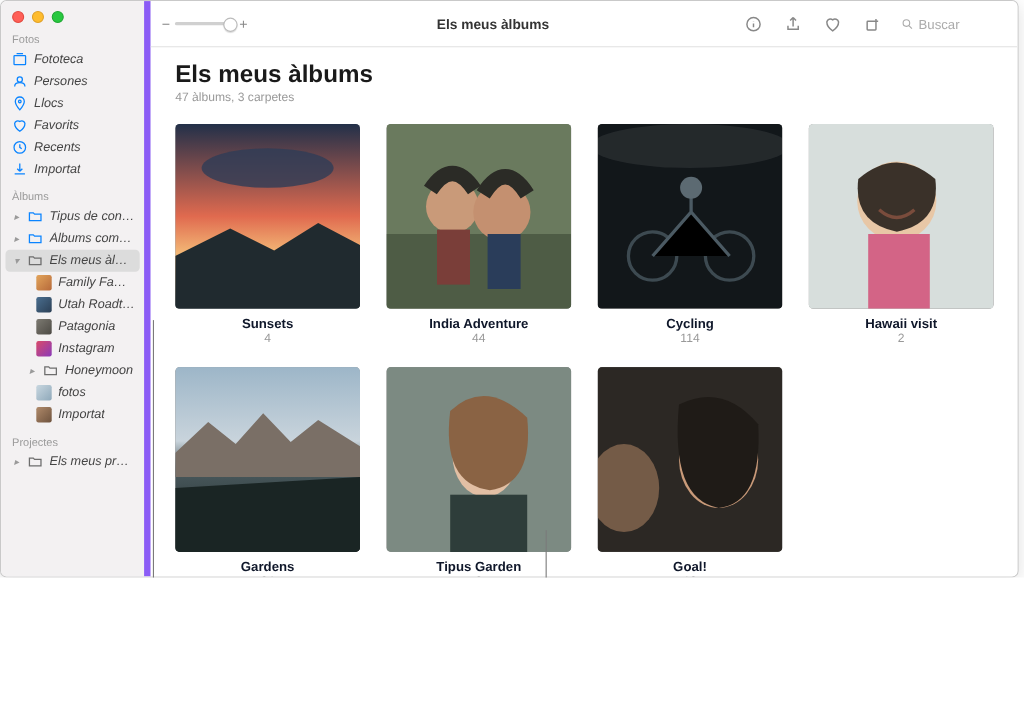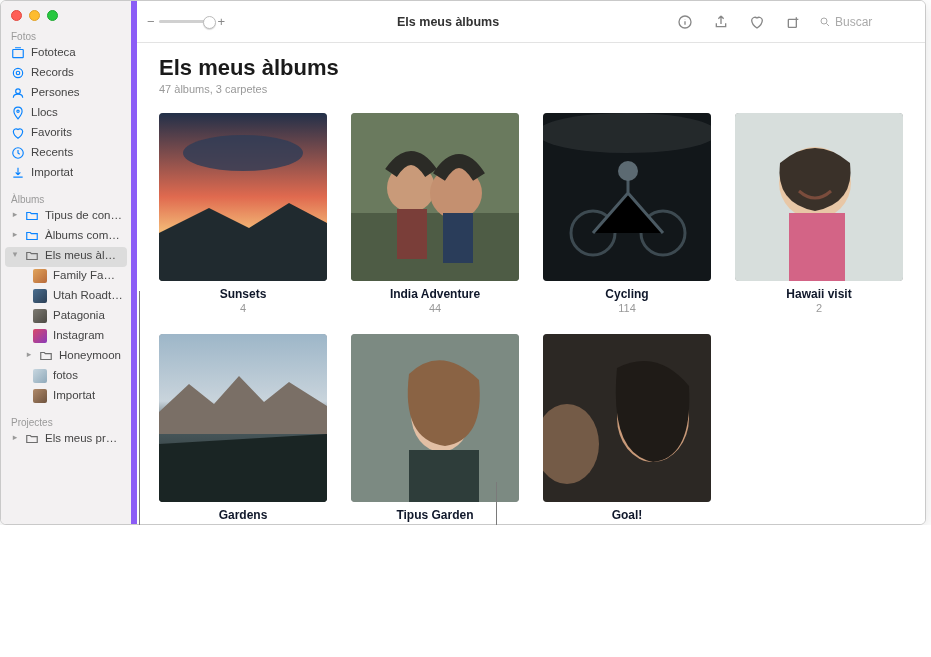--- a/index.html
+++ b/index.html
@@ -43,27 +43,29 @@
   .tl-yellow { background:#febc2e; border:0.5px solid #e0a127; }
   .tl-green { background:#28c840; border:0.5px solid #1fa833; }
   .section-header {
     font-size: 10px;
     color: #9a9a9a;
     padding: 4px 10px 2px 10px;
     font-weight: 500;
   }
   .side-item {
     display: flex;
+    align-items: center;
     gap: 6px;
     padding: 2px 8px 2px 10px;
     height: 20px;
     cursor: default;
     white-space: nowrap;
     overflow: hidden;
     text-overflow: ellipsis;
+    font-style: italic;
   }
   .side-item .disclosure {
     width: 8px;
     color: #9a9a9a;
     font-size: 9px;
     text-align: center;
     flex-shrink: 0;
   }
   .side-item.indent1 { padding-left: 24px; }
   .side-item.indent2 { padding-left: 32px; }
@@ -187,29 +189,20 @@
     <div class="section-header">Fotos</div>
 
     <div class="side-item">
       <span class="side-icon">
         <svg viewBox="0 0 24 24" fill="none" stroke="currentColor" stroke-width="2">
             <rect x="3" y="6" width="18" height="14" rx="1"></rect>
             <path d="M7 3h10"></path>
           </svg>
       </span>
       <span class="side-label">Fototeca</span>
-    </div>
-    <div class="side-item">
-      <span class="side-icon">
-        <svg viewBox="0 0 24 24" fill="none" stroke="currentColor" stroke-width="2">
-            <circle cx="12" cy="12" r="8"></circle>
-            <circle cx="12" cy="12" r="3"></circle>
-          </svg>
-      </span>
-      <span class="side-label">Records</span>
     </div>
     <div class="side-item">
       <span class="side-icon">
         <svg viewBox="0 0 24 24" fill="none" stroke="currentColor" stroke-width="2">
             <circle cx="12" cy="9" r="4"></circle>
             <path d="M4 20c0-4 4-6 8-6s8 2 8 6"></path>
           </svg>
       </span>
       <span class="side-label">Persones</span>
     </div>

